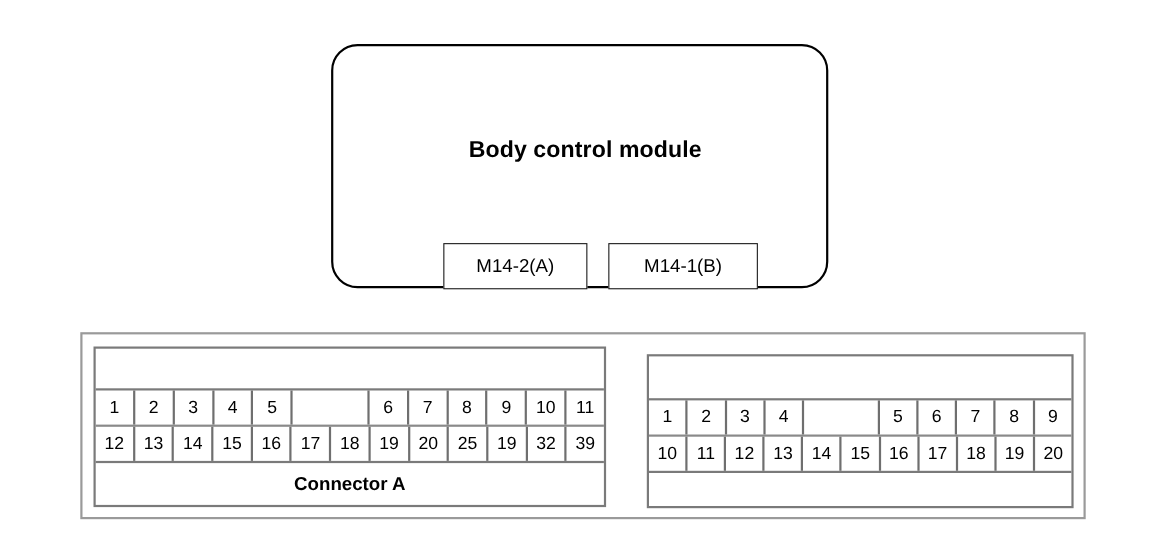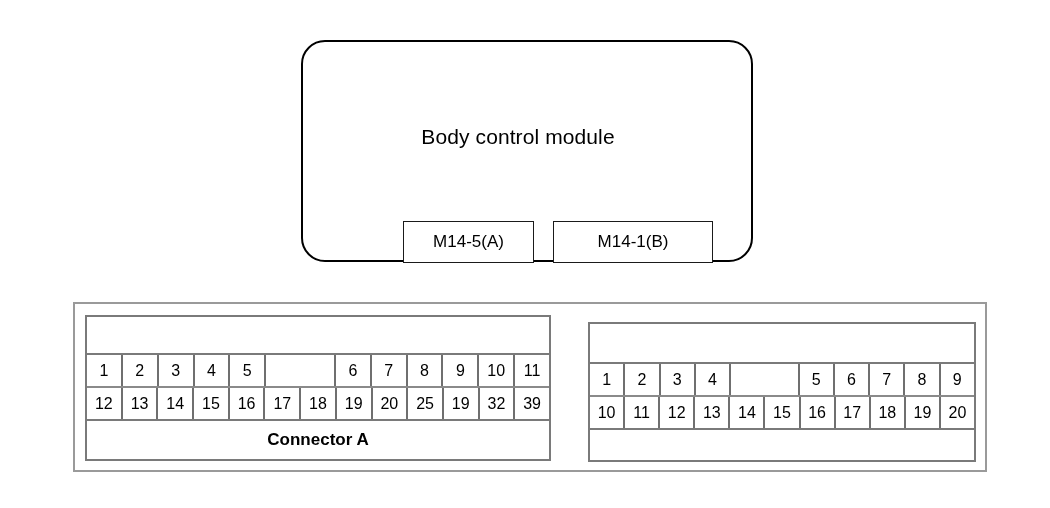--- a/index.html
+++ b/index.html
@@ -23,28 +23,29 @@
     top: 40px;
     width: 452px;
     height: 222px;
     box-sizing: border-box;
     border: 2px solid #000000;
     border-radius: 24px;
     background: #ffffff;
   }
   #module-title {
     position: absolute;
-    left: 292px;
+    left: 306px;
     top: 124px;
     width: 452px;
     text-align: center;
     font-size: 21px;
     line-height: 26px;
     letter-spacing: 0.1px;
     white-space: nowrap;
+    font-weight: bold;
   }
 
   
   .module-tab {
     position: absolute;
     box-sizing: border-box;
     border: 1px solid #1a1a1a;
     background: #ffffff;
     font-size: 17px;
     line-height: 40px;
@@ -53,21 +54,21 @@
   }
   #tab-a {
     left: 403px;
     top: 221px;
     width: 131px;
     height: 42px;
   }
   #tab-b {
     left: 553px;
     top: 221px;
-    width: 160px;
+    width: 136px;
     height: 42px;
   }
 
   
   #connectors-frame {
     position: absolute;
     left: 73px;
     top: 302px;
     width: 914px;
     height: 170px;
@@ -145,21 +146,21 @@
     font-size: 17px;
     font-weight: bold;
   }
 </style>
 </head>
 <body>
 
 <div id="module-box"></div>
 <div id="module-title">Body control module</div>
 
-<div class="module-tab" id="tab-a">M14-5(A)</div>
+<div class="module-tab" id="tab-a">M14-2(A)</div>
 <div class="module-tab" id="tab-b">M14-1(B)</div>
 
 <div id="connectors-frame"></div>
 
 <div class="pin-table" id="connector-a-table">
   <div class="pin-blank-row"></div>
   <div class="pin-row pin-row-top">
       <div class="pin-cell">1</div>
       <div class="pin-cell">2</div>
       <div class="pin-cell">3</div>

